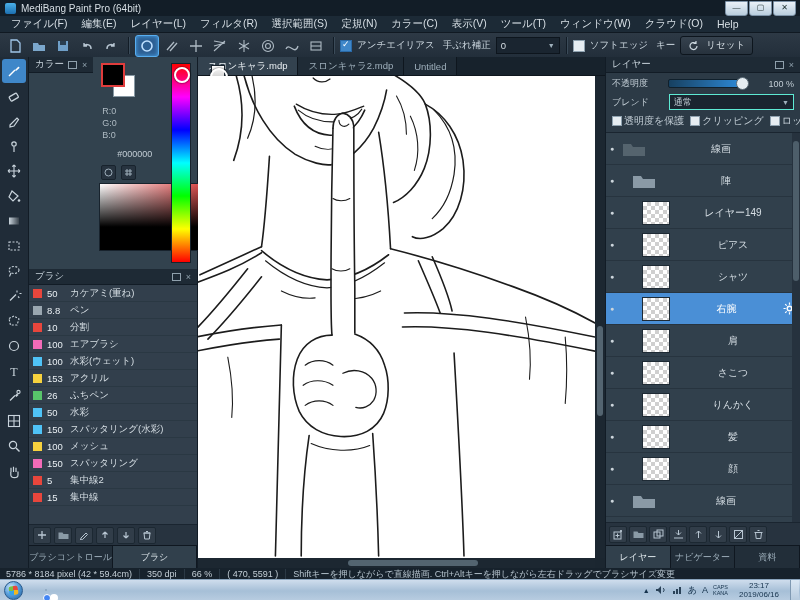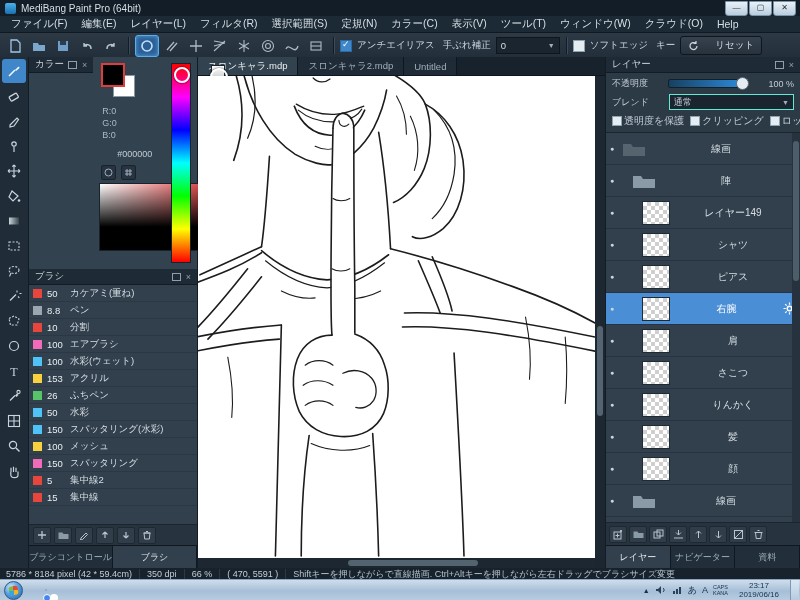--- a/index.html
+++ b/index.html
@@ -16,21 +16,21 @@
   .toolbar{height:25px;background:linear-gradient(#2d3945,#222e3a);display:flex;align-items:center;padding:0 4px;gap:2px;border-bottom:1px solid #0f1720;}
   .tb-btn{width:22px;height:20px;border-radius:3px;display:flex;align-items:center;justify-content:center;flex:0 0 auto;}
   .tb-btn.active{background:#2d5f93;border:1px solid #58aef0;box-shadow:0 0 4px #4aa3e8 inset;}
   .tb-sep{width:1px;height:17px;background:#121c26;box-shadow:1px 0 0 #3b4b59;margin:0 4px;flex:0 0 auto;}
   .tb-label{font-size:9.5px;color:#cdd8e0;white-space:nowrap;margin:0 3px;}
   .tb-select{width:54px;height:15px;background:#1a2530;border:1px solid #0d151d;font-size:9.5px;display:flex;align-items:center;padding:0 4px;}
   .caret{margin-left:auto;font-size:7px;color:#9fb0bc;}
   .checkbox{width:10px;height:10px;border:1px solid #8fa2b0;background:#e6edf2;display:inline-block;flex:0 0 auto;position:relative;}
   .checkbox.checked{background:#3f87c9;border-color:#2a6aa8;}
   .checkbox.checked::after{content:"✓";position:absolute;left:1px;top:-2px;font-size:9px;color:#fff;}
-  .reset-btn{display:flex;align-items:center;gap:16px;padding:2px 7px;border:1px solid #0d151d;border-radius:3px;background:linear-gradient(#36424e,#27323d);font-size:9.5px;}
+  .reset-btn{display:flex;align-items:center;gap:7px;padding:2px 7px;border:1px solid #0d151d;border-radius:3px;background:linear-gradient(#36424e,#27323d);font-size:9.5px;}
   
   .main{position:absolute;top:57px;left:0;right:0;bottom:32px;display:flex;}
   
   .toolstrip{width:28px;background:#202c38;border-right:1px solid #121c26;display:flex;flex-direction:column;align-items:center;padding-top:2px;gap:1px;}
   .tool{width:24px;height:24px;border-radius:3px;display:flex;align-items:center;justify-content:center;flex:0 0 auto;}
   .tool.selected{background:#3f87c9;}
   
   .panel-header{height:15px;background:#1e2a35;display:flex;align-items:center;font-size:9.5px;color:#c7d2da;padding:0 6px;gap:4px;border-bottom:1px solid #121c26;flex:0 0 auto;}
   .ph-icons{margin-left:auto;display:flex;align-items:center;gap:5px;color:#8fa0ac;font-size:9px;}
   .pop{width:7px;height:6px;border:1px solid #8fa0ac;display:inline-block;}
@@ -645,26 +645,26 @@
             <span class="lname">陣</span>
           </div>
         <div class="layer-row">
             <span class="bullet">●</span>
             <span class="thumb d2"></span>
             <span class="lname">レイヤー149</span>
           </div>
         <div class="layer-row">
             <span class="bullet">●</span>
             <span class="thumb d2"></span>
+            <span class="lname">ピアス</span>
+          </div>
+        <div class="layer-row">
+            <span class="bullet">●</span>
+            <span class="thumb d2"></span>
             <span class="lname">シャツ</span>
-          </div>
-        <div class="layer-row">
-            <span class="bullet">●</span>
-            <span class="thumb d2"></span>
-            <span class="lname">ピアス</span>
           </div>
         <div class="layer-row selected">
             <span class="bullet">●</span>
             <span class="thumb d2"></span>
             <span class="lname">右腕</span>
             <svg width="13" height="13">
               <circle cx="6.5" cy="6.5" r="2.3" fill="none" stroke="#fff" stroke-width="1.4"></circle>
               <path d="M6.5 .5v2.2M6.5 10.3v2.2M.5 6.5h2.2M10.3 6.5h2.2M2.2 2.2l1.5 1.5M9.3 9.3l1.5 1.5M10.8 2.2L9.3 3.7M3.7 9.3l-1.5 1.5" stroke="#fff" stroke-width="1.2"></path>
             </svg>
           </div>

